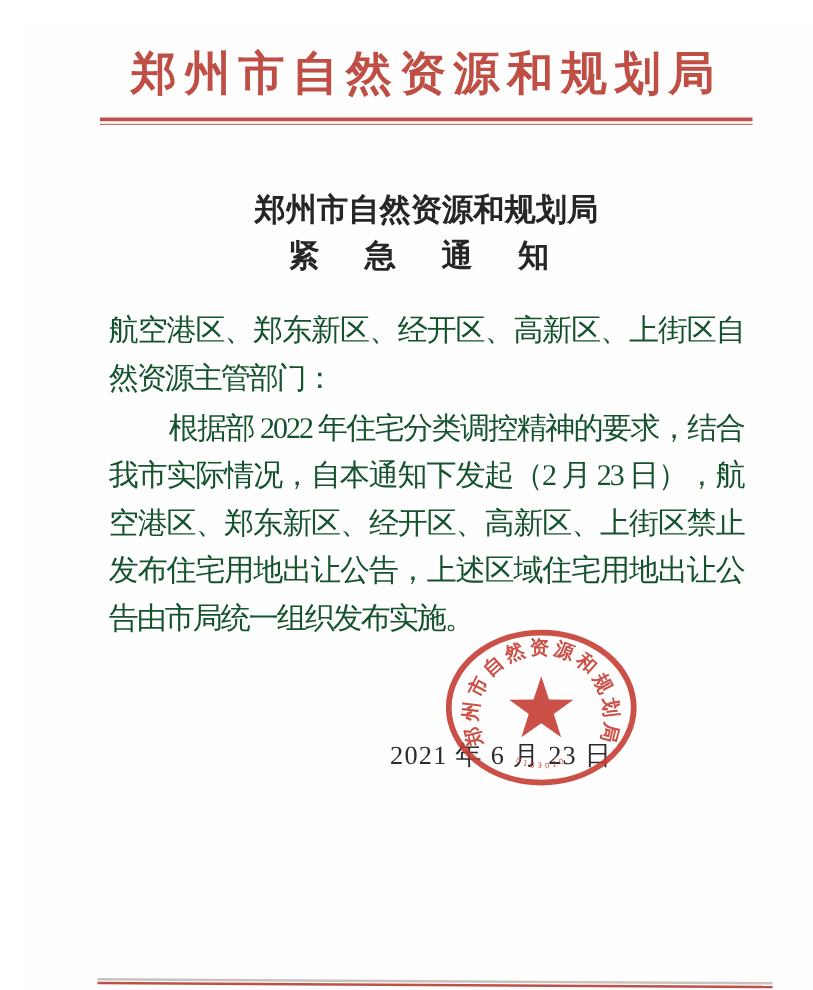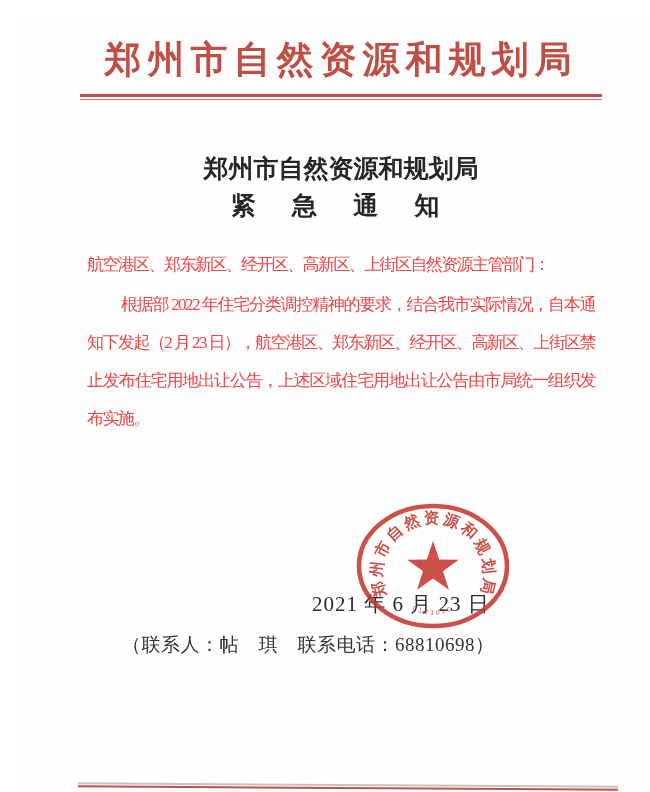--- a/index.html
+++ b/index.html
@@ -62,22 +62,22 @@
   }
   .doc-title .title-line3 {
     letter-spacing: 12px;
     word-spacing: 6px;
   }
 
   
   .doc-body {
     width: 508px;
     margin: 22px auto 0 auto;
-    color: #ef4444;
-    font-size: 17px;
+    color: #14532d;
+    font-size: 24px;
     letter-spacing: -1.6px;
     line-height: 38px;
     text-align: justify;
   }
   .doc-body p { margin: 0; }
   .doc-body .para-indent {
     text-indent: 2em;
     margin-top: 2px;
   }
 
@@ -162,20 +162,19 @@
       </defs>
       <text font-size="15.5" fill="#c5392e" letter-spacing="3" font-family="Liberation Serif, DejaVu Serif, serif" font-weight="bold">
         <textPath href="#sealArcTop" startOffset="50%" text-anchor="middle">郑州市自然资源和规划局</textPath>
       </text>
       <text font-size="6" fill="#c5392e" letter-spacing="2.4" font-family="DejaVu Sans, sans-serif">
         <textPath href="#sealArcBottom" startOffset="50%" text-anchor="middle">0103020</textPath>
       </text>
     </svg>
   </div>
 
-  <div class="doc-contact">（联系人：帖　琪　联系电话：68810698）</div>
 
   <div class="footer-rule">
     <div class="rule-grey"></div>
     <div class="rule-red"></div>
   </div>
 
 </div>
 
 </body></html>

